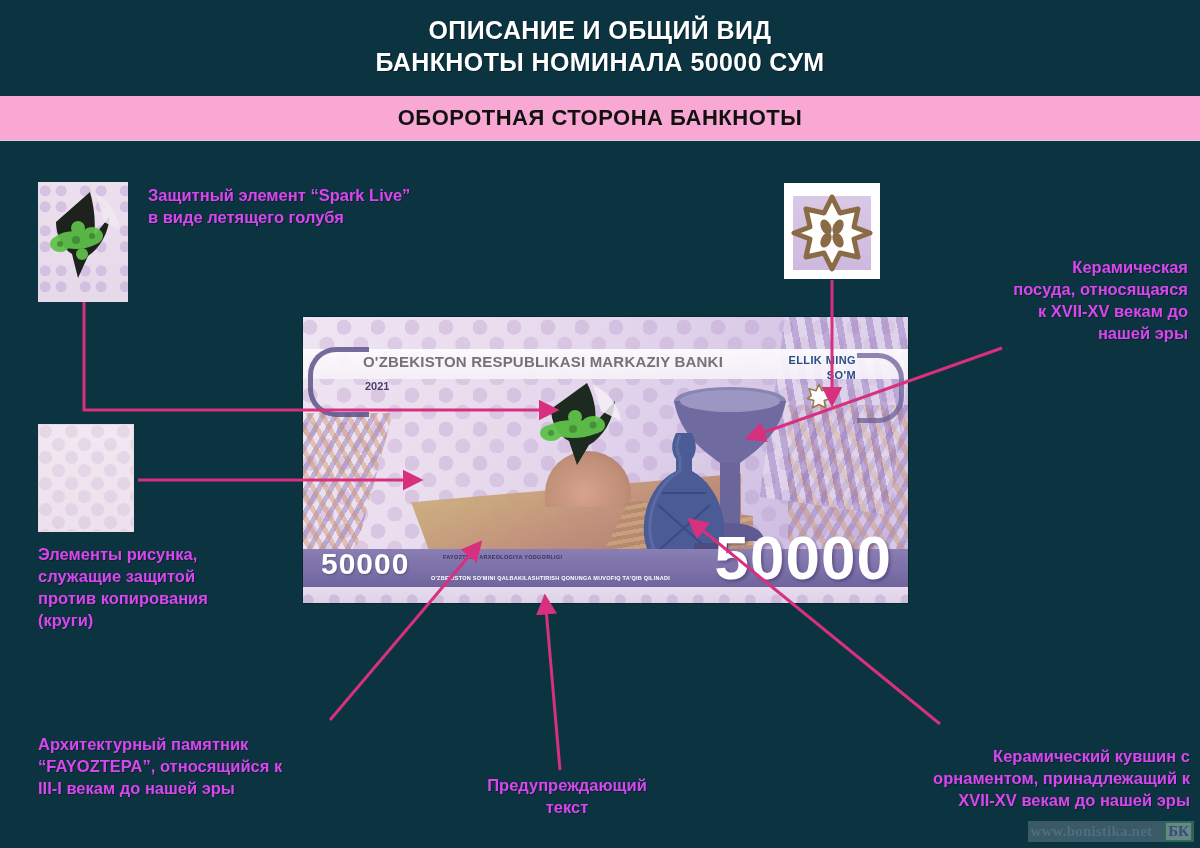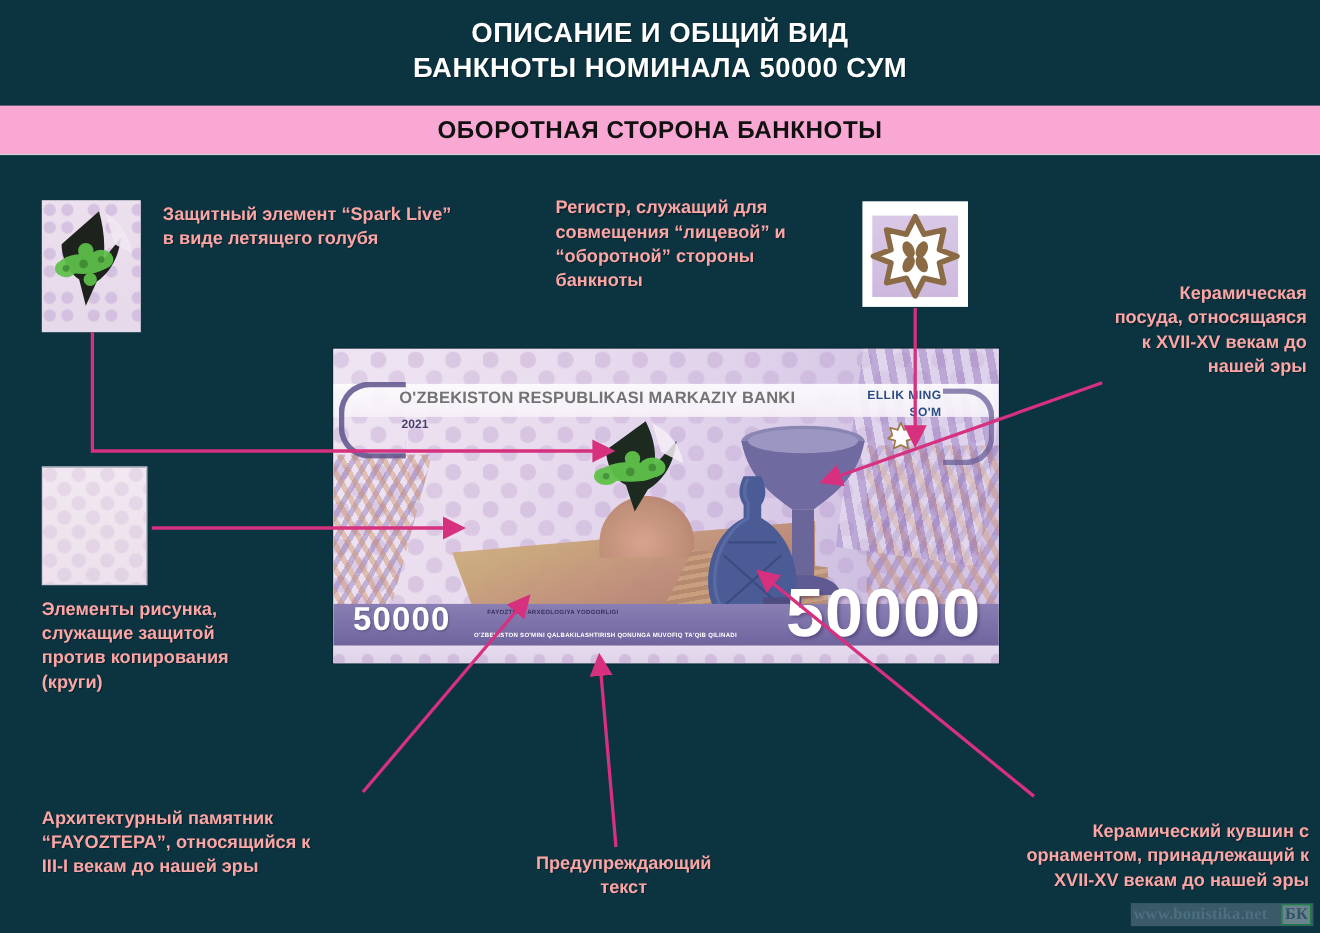--- a/index.html
+++ b/index.html
@@ -28,21 +28,21 @@
     background:#f9a8d4;
     display:flex;align-items:center;justify-content:center;
     box-shadow:0 1px 0 #cfd6d8;
   }
   .subtitle-bar .txt{
     font-size:22px;font-weight:bold;color:#111111;letter-spacing:.5px;
   }
 
   
   .note{
-    position:absolute;color:#fca5a5;font-size:16.5px;font-weight:bold;
+    position:absolute;color:#d946ef;font-size:16.5px;font-weight:bold;
     line-height:22px;text-shadow:1px 1px 0 rgba(0,0,0,.3);
     white-space:pre-line;
   }
   .note.right{text-align:right;}
   .note.center{text-align:center;}
 
   
   .thumb{position:absolute;box-sizing:border-box;overflow:hidden;}
 
   
@@ -253,24 +253,20 @@
         <ellipse cx="54" cy="44" rx="5" ry="8" transform="rotate(25 54 44)"></ellipse>
         <ellipse cx="42" cy="57" rx="5" ry="8" transform="rotate(25 42 57)"></ellipse>
         <ellipse cx="54" cy="57" rx="5" ry="8" transform="rotate(-25 54 57)"></ellipse>
       </g>
     </svg>
   </div>
 
   <div class="note" style="left:148px;top:184px;width:330px;">Защитный элемент  “Spark Live”
 в виде летящего голубя</div>
 
-  <div class="note" style="left:505px;top:178px;width:270px;">Регистр, служащий для
-совмещения “лицевой” и
-“оборотной” стороны
-банкноты</div>
 
   <div class="note right" style="left:940px;top:256px;width:248px;">Керамическая
 посуда, относящаяся
 к XVII-XV векам до
 нашей эры</div>
 
   <div class="note" style="left:38px;top:543px;width:250px;">Элементы рисунка,
 служащие защитой
 против копирования
 (круги)</div>

